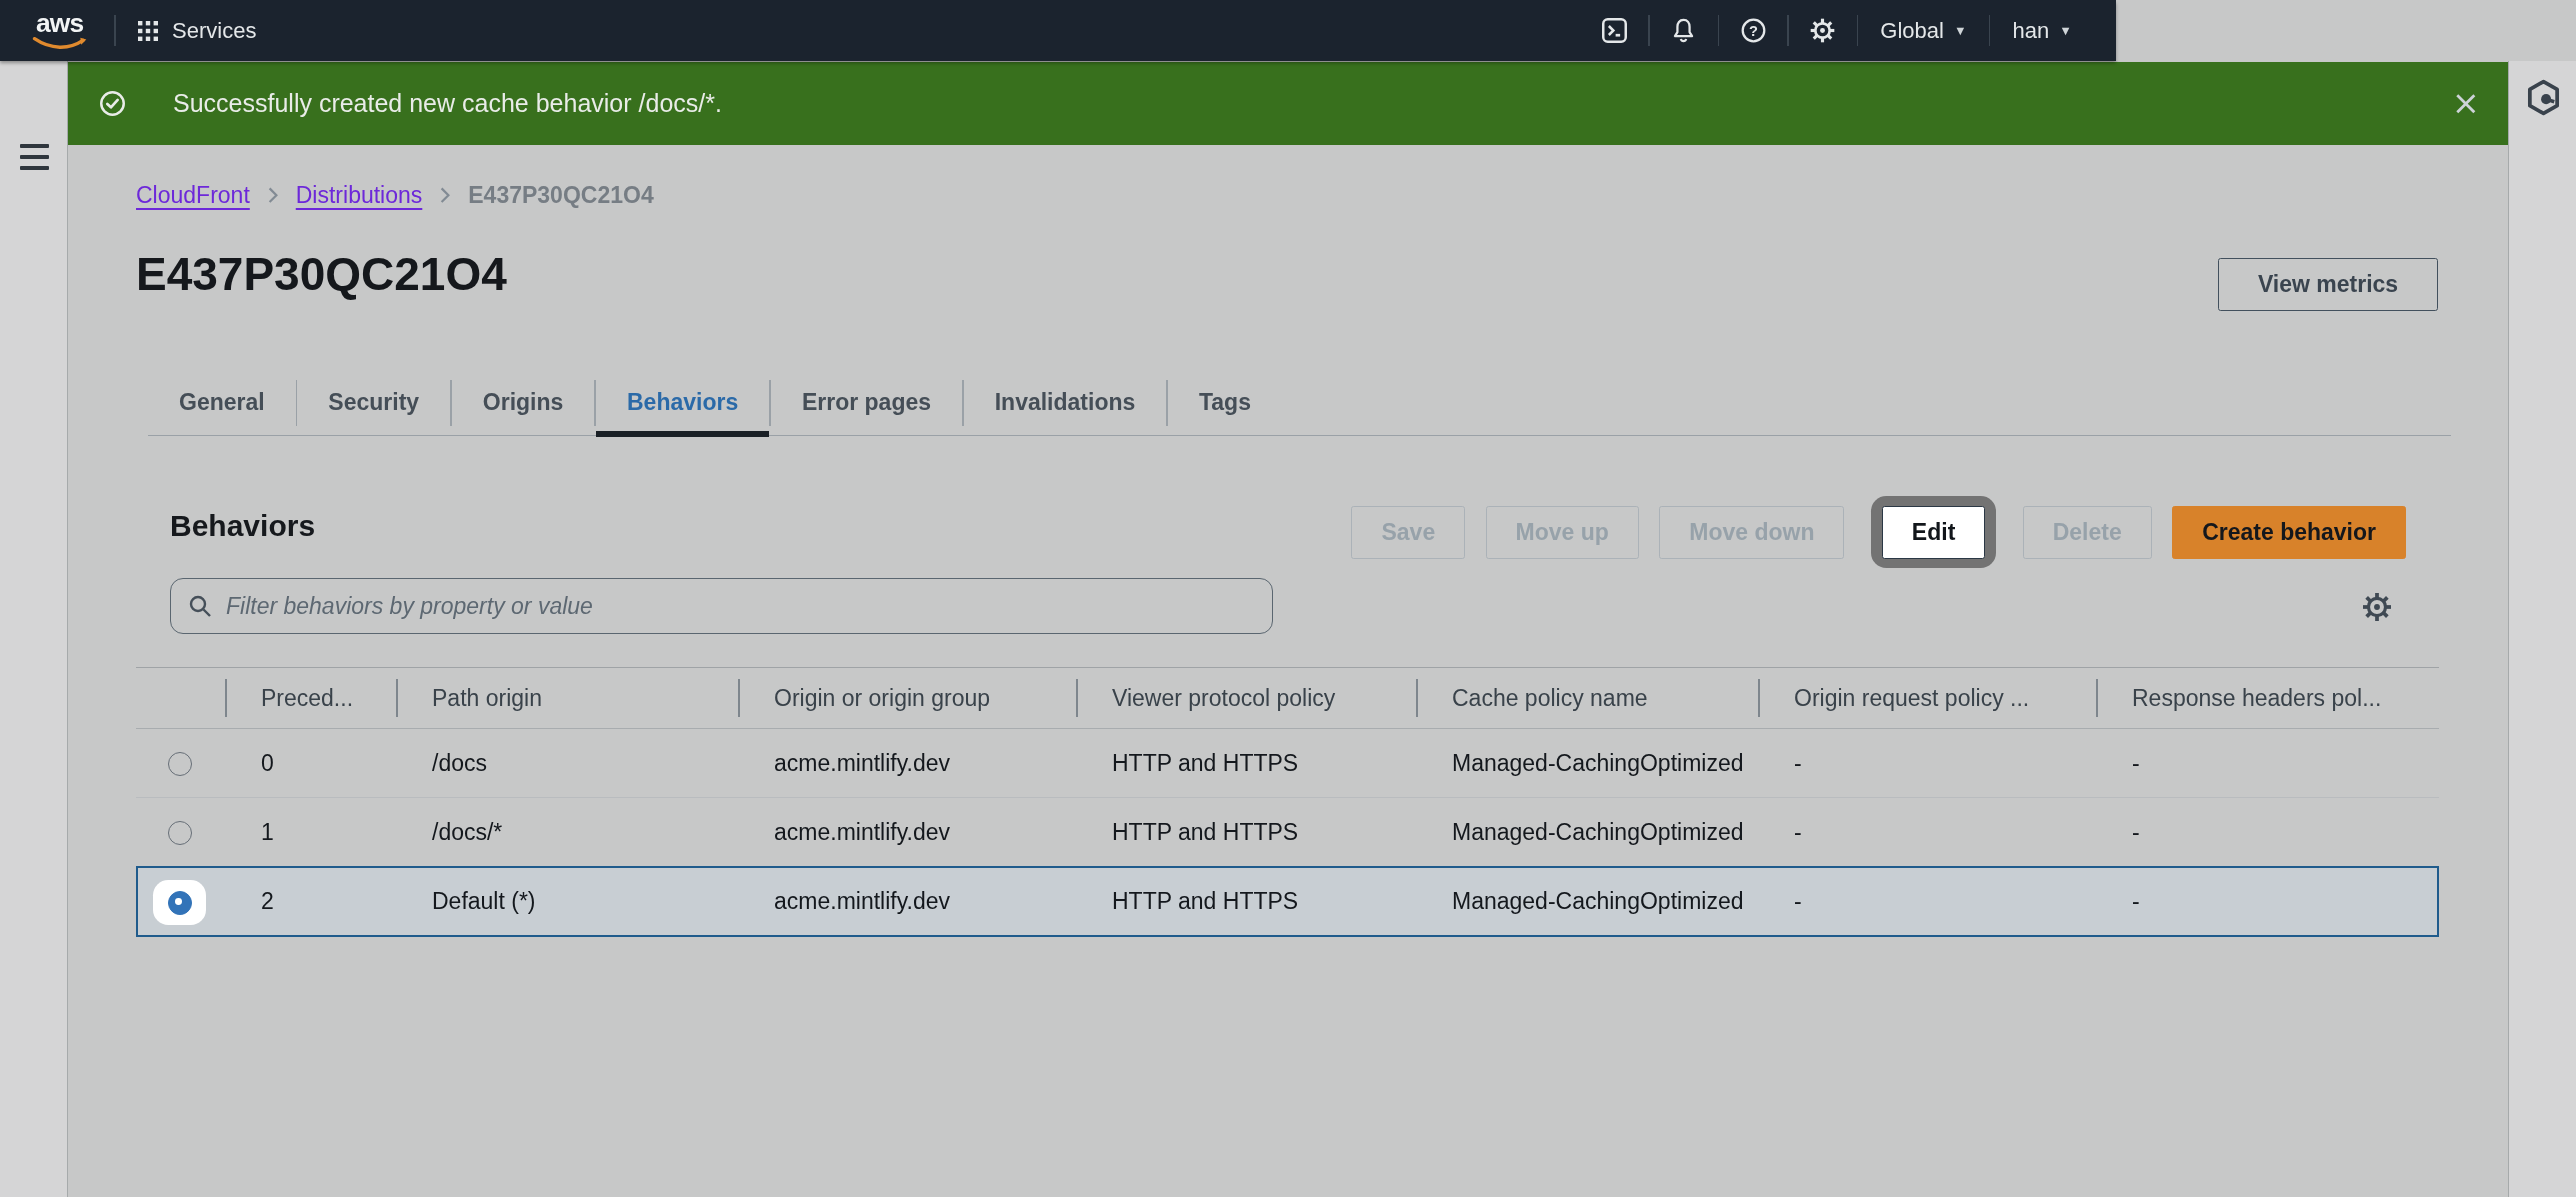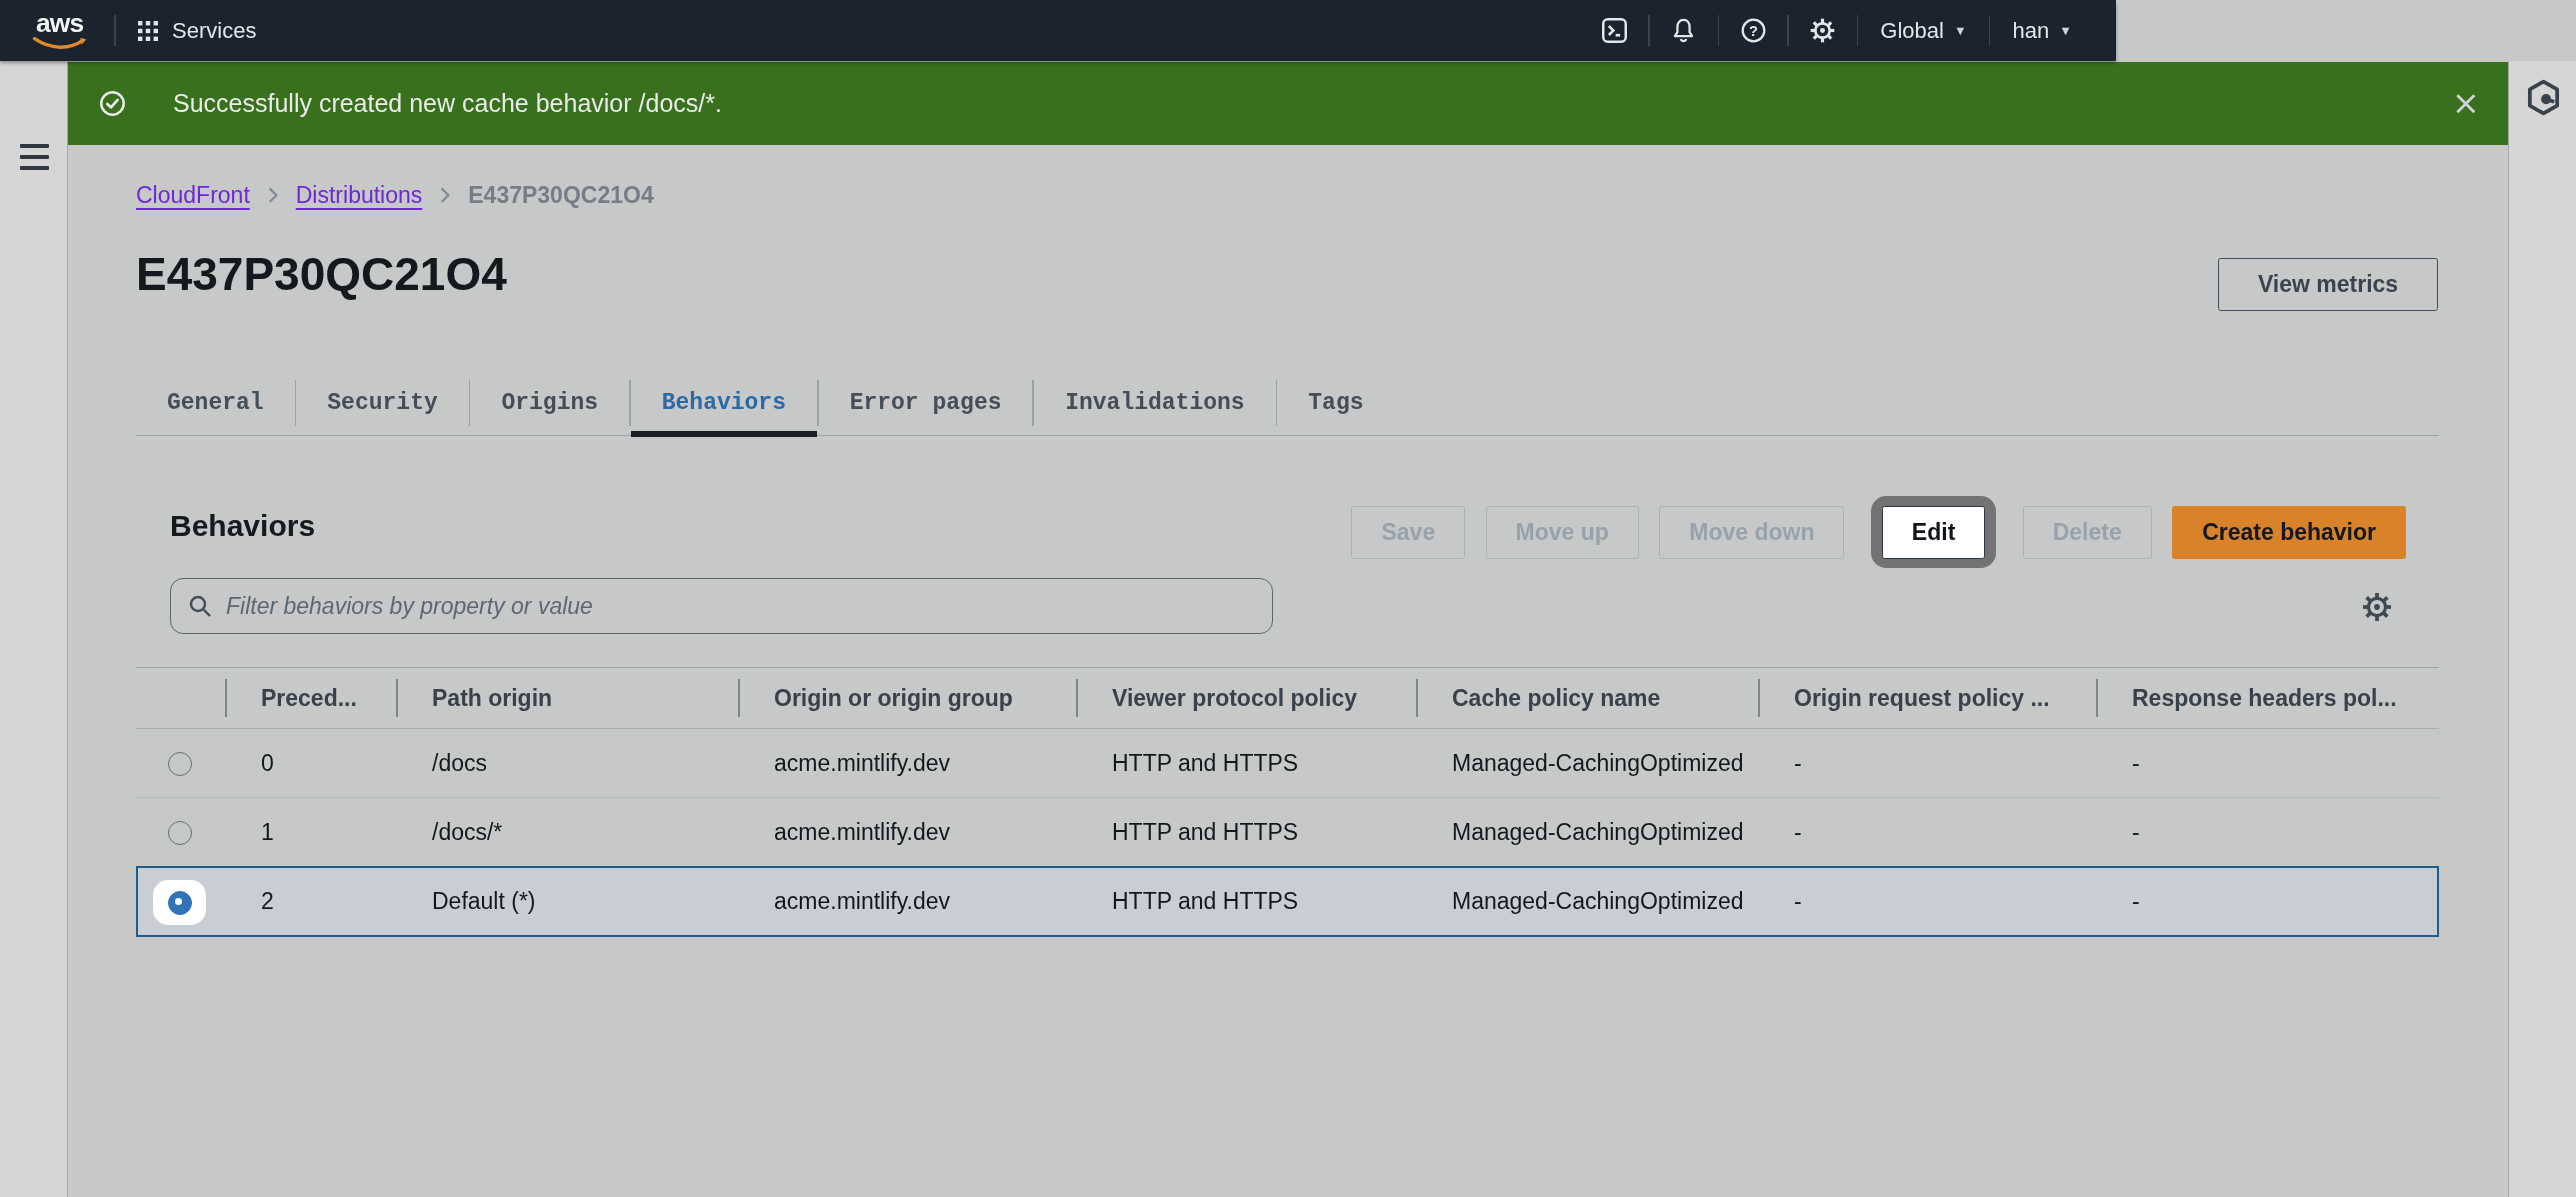--- a/index.html
+++ b/index.html
@@ -44,22 +44,22 @@
   .crumbs{position:absolute;left:136px;top:182px;display:flex;align-items:center;gap:13.6px;font-size:23px;}
   .crumbs a{color:#6d28d9;text-decoration:underline;text-underline-offset:5.1px;cursor:pointer;}
   .crumbs .cur{color:#767d84;font-weight:bold;}
   .crumb-sep{display:flex;color:#828b94;margin:0 3.4px;}
   .page-title{position:absolute;left:136px;top:247px;font-size:46px;font-weight:bold;color:#15181c;}
   .view-metrics{position:absolute;left:2218px;top:258px;width:220px;height:53px;box-sizing:border-box;
     border:1.7px solid #42505d;border-radius:2.6px;display:flex;align-items:center;justify-content:center;
     font-size:23px;font-weight:bold;color:#3a444f;cursor:pointer;background:transparent;}
 
   
-  .tabs{position:absolute;left:136px;top:370px;width:2303px;height:66px;box-sizing:border-box;
-    border-bottom:1.7px solid #9aa1a7;display:flex;align-items:stretch;font-family:Liberation Mono, monospace;}
+  .tabs{position:absolute;left:148px;top:370px;width:2303px;height:66px;box-sizing:border-box;
+    border-bottom:1.7px solid #9aa1a7;display:flex;align-items:stretch;}
   .tab{padding:0 31px;display:flex;align-items:center;font-size:23px;font-weight:bold;
     color:#454e57;cursor:pointer;position:relative;}
   .tab.active{color:#2b6aa8;}
   .tab.active::after{content:"";position:absolute;left:0;right:0;bottom:-1.7px;height:6px;background:#1a2026;}
   .tab-sep{width:1.7px;height:46px;background:#9aa1a7;align-self:center;}
 
   
   .panel-heading{position:absolute;left:170px;top:509px;font-size:30px;font-weight:bold;color:#16191d;}
   .actions{position:absolute;top:502px;right:170px;display:flex;align-items:center;gap:20.4px;height:60px;}
   .btn{height:53px;box-sizing:border-box;padding:0 29px;border:1.7px solid #abb2b8;border-radius:2.6px;
@@ -75,21 +75,21 @@
     color:#454f59;background:transparent;}
   .filter input{flex:1;background:transparent;border:0;outline:none;font-size:23px;
     font-family:"Liberation Sans",sans-serif;color:#2c343c;}
   .filter input::placeholder{color:#5d6872;font-style:italic;}
   .prefs-gear{position:absolute;left:2361px;top:591px;color:#3f4953;cursor:pointer;}
 
   
   .tblwrap{position:absolute;left:136px;top:667px;width:2303px;}
   table{border-collapse:collapse;width:2303px;table-layout:fixed;}
   thead th{height:61px;border-top:1.7px solid #9fa3a6;border-bottom:1.7px solid #a8acaf;
-    font-size:23px;font-weight:bold;color:#39424a;text-align:left;padding:0 0 0 36px;
+    font-size:23px;font-weight:normal;color:#39424a;text-align:left;padding:0 0 0 36px;
     position:relative;box-sizing:border-box;white-space:nowrap;overflow:hidden;}
   thead th.radio-col{padding-left:0;}
   thead th:not(:first-child)::before{content:"";position:absolute;left:0;top:11px;bottom:11px;width:1.7px;background:#7e868d;}
   tbody td{height:69px;font-size:23px;color:#14181d;padding:0 0 0 36px;box-sizing:border-box;
     border-top:0.9px solid #b9bcbf;white-space:nowrap;overflow:hidden;vertical-align:middle;}
   tbody tr:first-child td{border-top:none;}
   tbody td.radio-cell{padding-left:31.5px;}
   tbody tr.sel td{background:#c8ced3;}
   .radio{display:inline-block;width:24px;height:24px;box-sizing:border-box;border:1.7px solid #666e77;
     border-radius:50%;background:transparent;vertical-align:middle;cursor:pointer;position:relative;}

